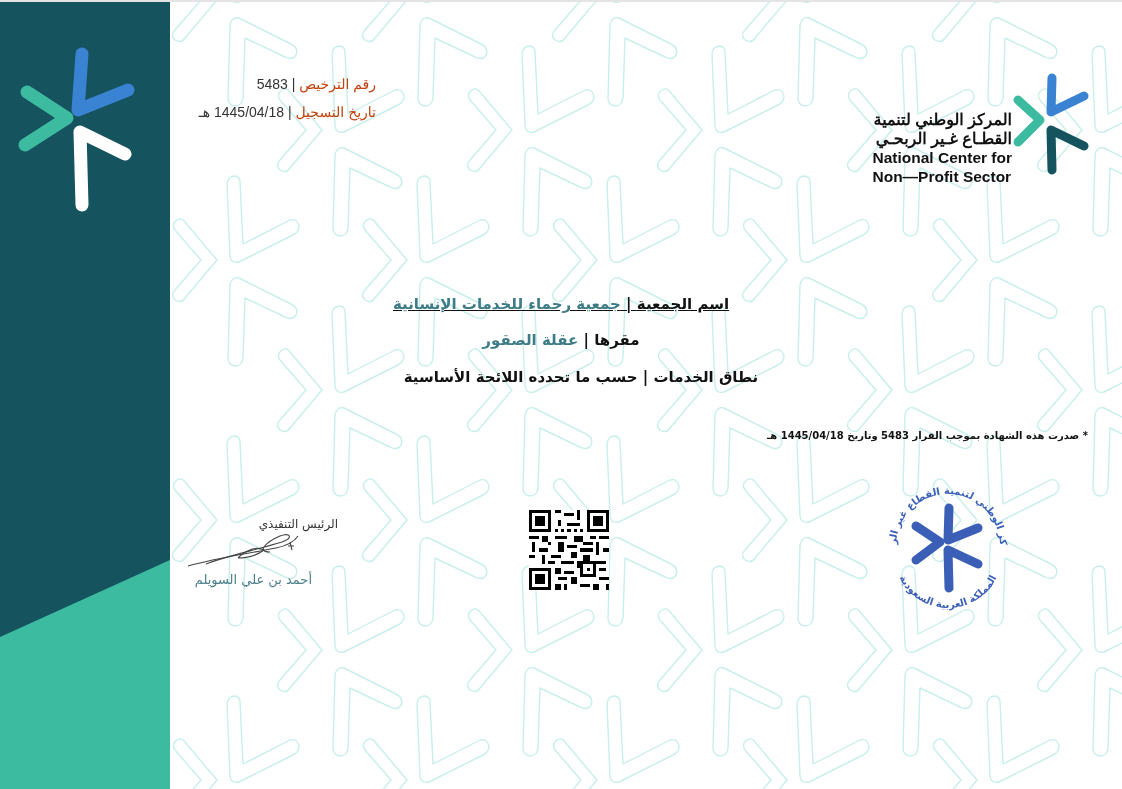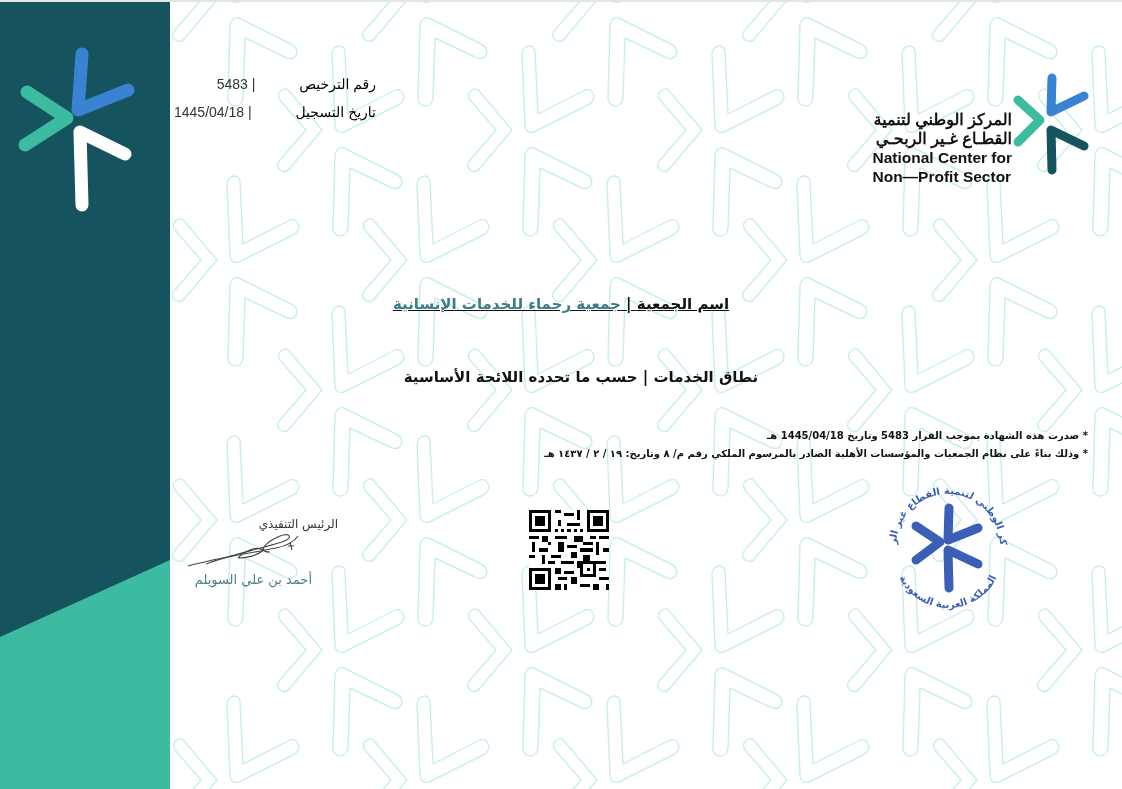--- a/index.html
+++ b/index.html
@@ -8,21 +8,21 @@
     background: #ffffff; font-family: "DejaVu Sans", sans-serif;
   }
   .topbar { position: absolute; left: 0; top: 0; width: 1122px; height: 2px; background: #e4e4e4; }
   .sidebar { position: absolute; left: 0; top: 2px; width: 170px; height: 787px; overflow: hidden; }
   .sidebar svg { display: block; }
   .sheet { position: absolute; left: 170px; top: 2px; width: 952px; height: 787px; overflow: hidden; }
   .pattern { position: absolute; left: 0; top: 0; }
   .text { position: absolute; direction: rtl; white-space: nowrap; }
 
   .meta { right: 746px; font-size: 14px; color: #333; font-family: "Liberation Sans", sans-serif; }
-  .meta .lbl { color: #000000; margin-left: 40px; }
+  .meta .lbl { color: #c2410c; }
   .meta-1 { top: 74px; }
   .meta-2 { top: 102px; }
 
   .org-logo { position: absolute; right: 32px; top: 70px; width: 80px; height: 104px; }
   .org-name { position: absolute; right: 110px; top: 108px; text-align: left; direction: ltr; font-family: "Liberation Sans", sans-serif; font-weight: bold; color: #111; font-size: 15.5px; line-height: 19px; }
   .org-name .ar { direction: rtl; text-align: right; font-size: 16px; }
 
   .title { top: 228px; left: 0; width: 952px; text-align: center; direction: rtl; font-size: 17px; font-weight: bold; color: #111; }
   .field { left: 0; width: 1106px; text-align: center; font-size: 15px; font-weight: bold; color: #111; }
   .field .val { color: #3d7c86; }
@@ -124,26 +124,28 @@
     <div class="ar">المركز الوطني لتنمية</div>
     <div class="ar">القطـاع غـير الربحـي</div>
     <div>National Center for</div>
     <div>Non—Profit Sector</div>
   </div>
 
 
   <div class="text field f1" style="left:-170px;width:1122px;text-decoration:underline;">
     <span>اسم الجمعية</span> | <span class="val">جمعية رحماء للخدمات الإنسانية</span>
   </div>
+  <div class="text field f2" style="left:-170px;width:1122px;">
+    <span>مقرها</span> | <span class="val">عقلة الصقور</span>
+  </div>
   <div class="text field f3" style="left:-170px;width:1122px;">
     <span>نطاق الخدمات</span> | <span>حسب ما تحدده اللائحة الأساسية</span>
   </div>
 
   <div class="text notes n1">* صدرت هذه الشهادة بموجب القرار 5483 وتاريخ 1445/04/18 هـ</div>
-  <div class="text notes n2">* وذلك بناءً على نظام الجمعيات والمؤسسات الأهلية الصادر بالمرسوم الملكي رقم م/ ٨ وتاريخ: ١٩ / ٢ / ١٤٣٧ هـ</div>
 
   <div class="text exec-title">الرئيس التنفيذي</div>
   <svg class="signature" width="120" height="44" viewBox="0 0 120 44">
     <g fill="none" stroke="#444" stroke-width="1.1">
       <path d="M2,38 C30,30 60,26 90,20 C100,18 108,14 112,8"></path>
       <path d="M20,36 C40,28 70,22 96,14 C108,10 104,4 94,8 C80,14 70,24 84,24"></path>
       <path d="M52,30 C60,22 70,18 78,22 C70,28 60,30 52,30"></path>
       <path d="M102,18 L108,18 M104,14 L106,22"></path>
     </g>
   </svg>

